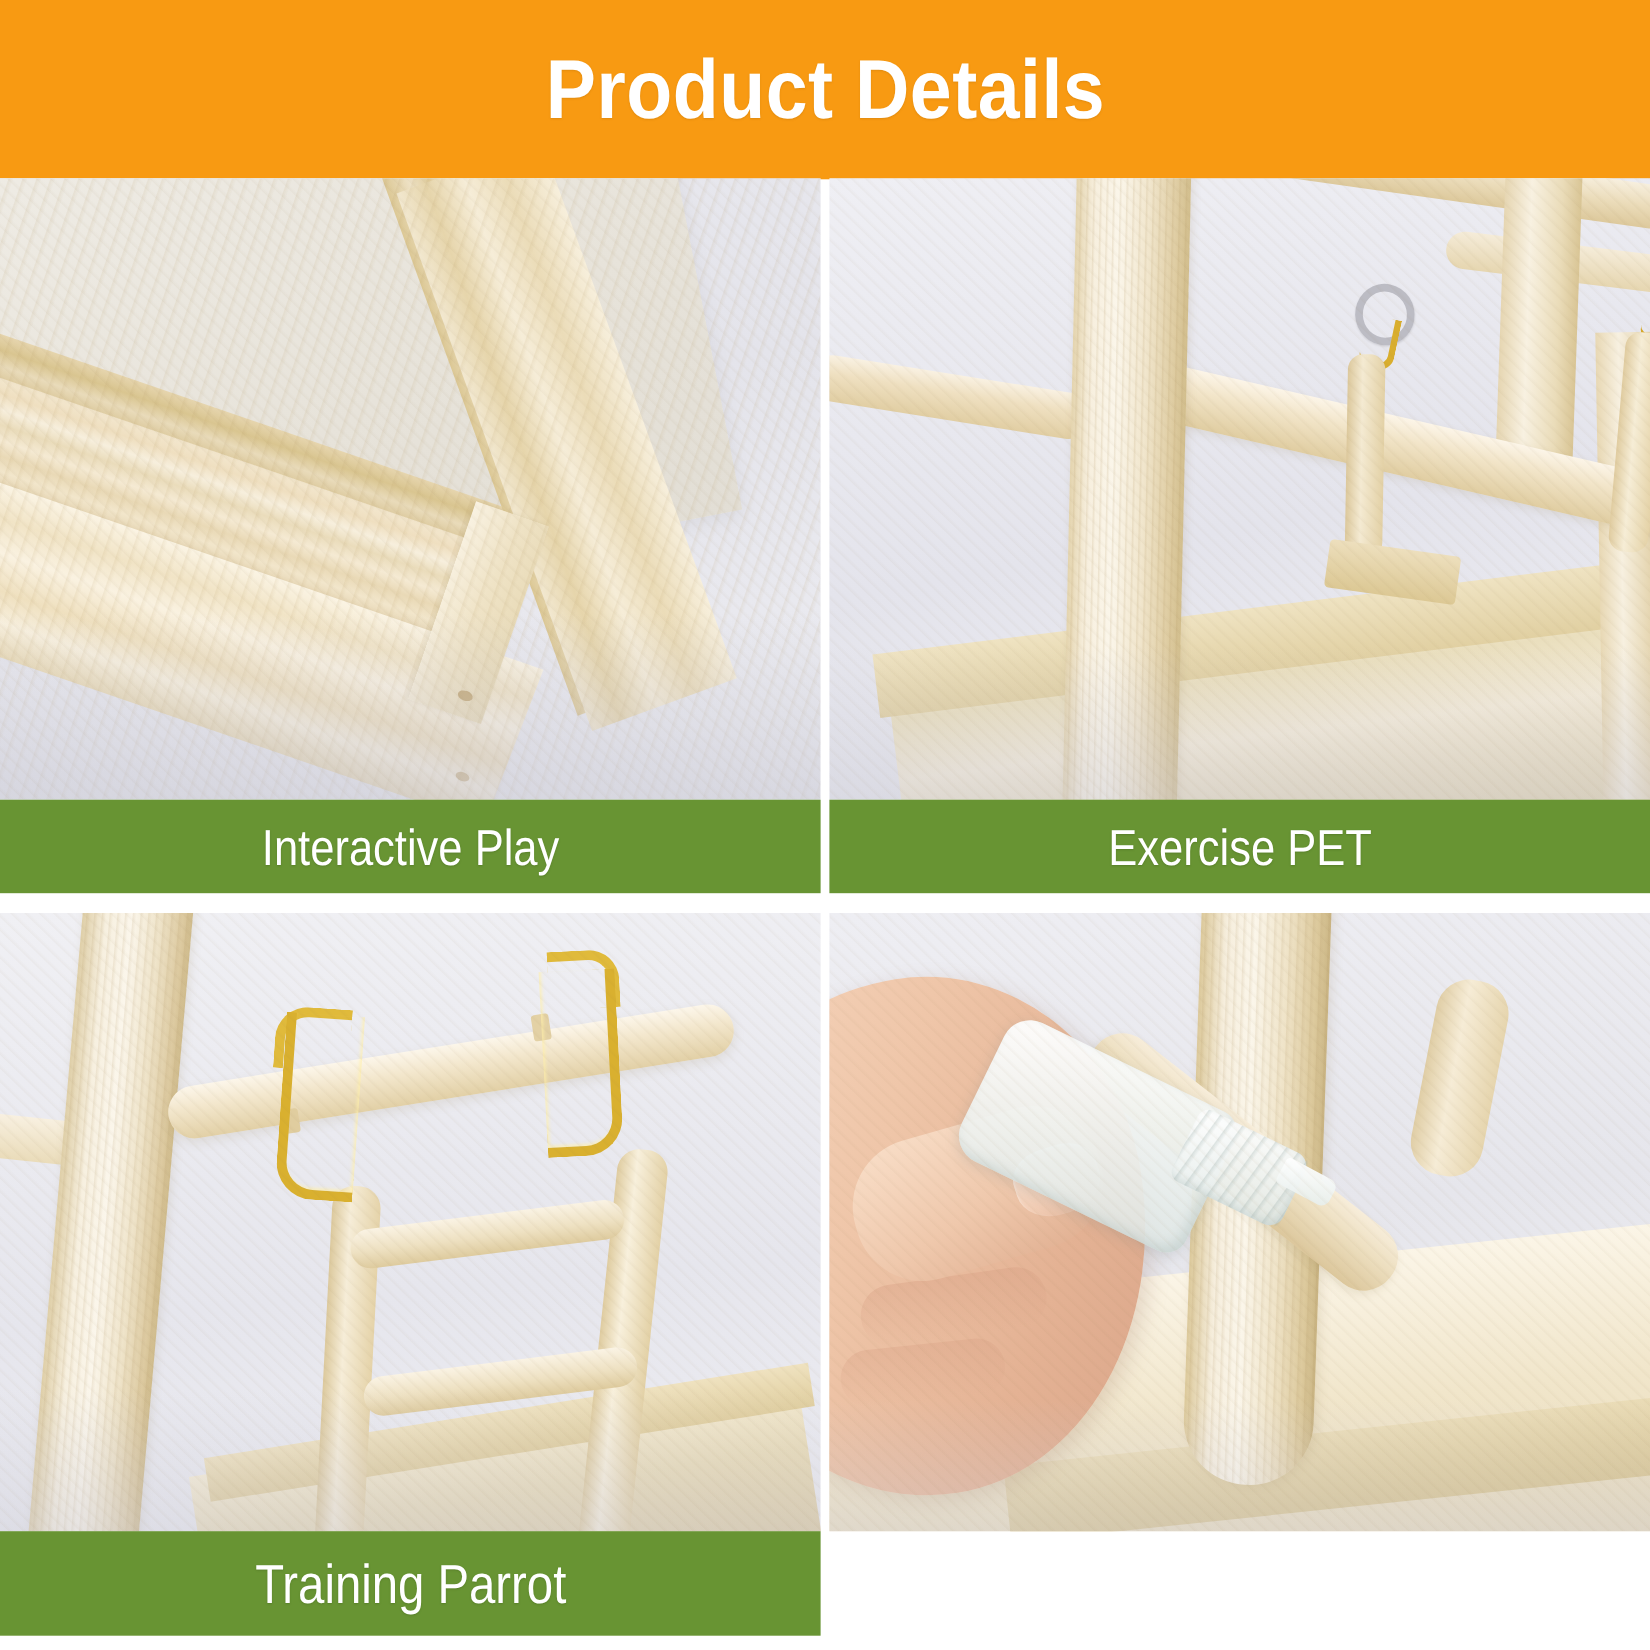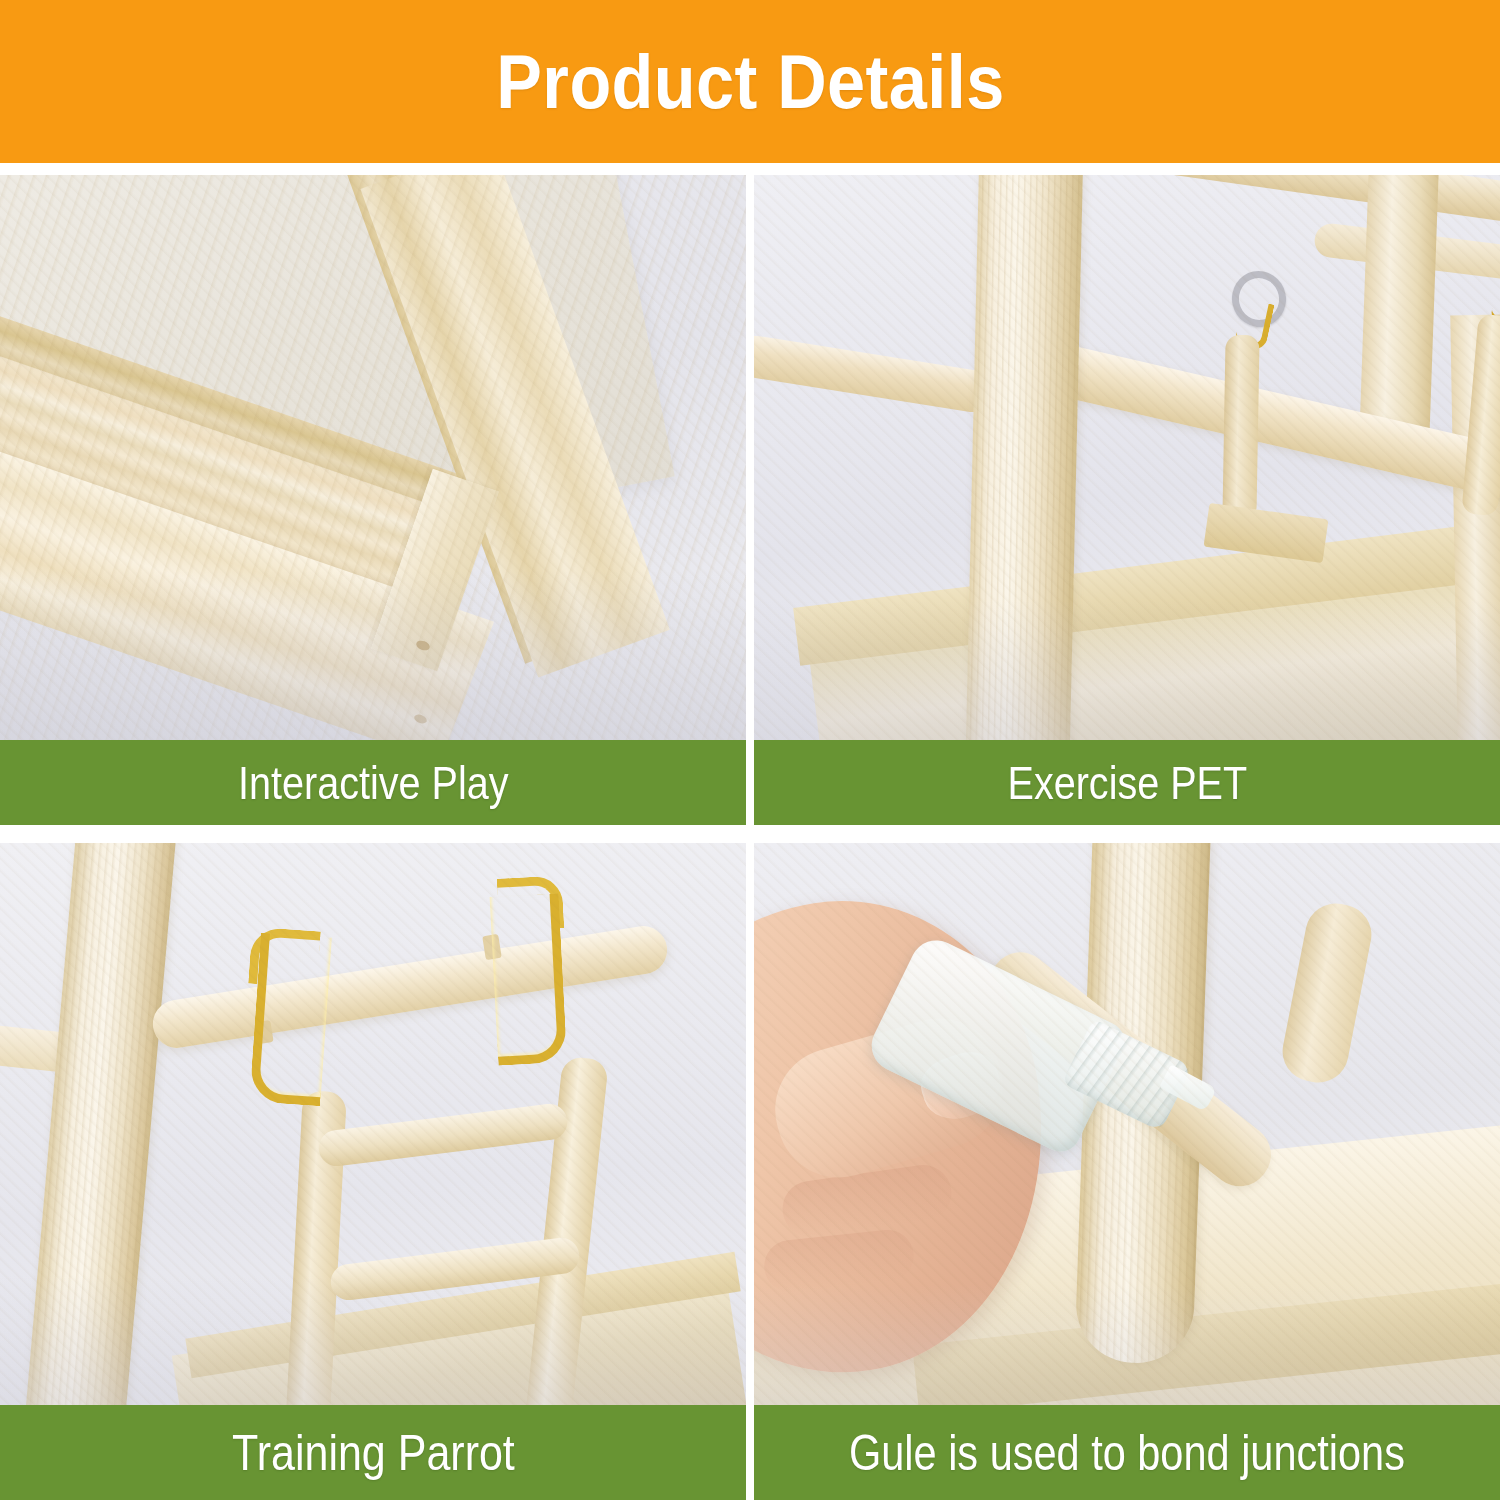--- a/index.html
+++ b/index.html
@@ -10,21 +10,21 @@
 
   
   .header{position:absolute;left:0;top:0;width:1500px;height:163px;
           background:#F89A12;display:flex;align-items:center;justify-content:center;}
   .header-title{color:#ffffff;font-size:76px;font-weight:bold;letter-spacing:.5px;
                 transform:scaleX(.90);transform-origin:center;
                 font-family:"Liberation Sans", sans-serif;line-height:1;
                 text-shadow:0 1px 2px rgba(180,110,10,.35);}
 
   
-  .grid{position:absolute;left:0;top:175px;width:1224px;height:1325px;}
+  .grid{position:absolute;left:0;top:162px;width:1224px;height:1325px;}
   .cell{position:absolute;width:746px;}
   .cell.c-left{left:0;}
   .cell.c-right{left:754px;}
   .cell.r-top{top:0;height:650px;}
   .cell.r-bot{top:668px;height:657px;}
 
   .photo{position:relative;width:100%;height:565px;overflow:hidden;
          background:#E5E5EC;}
   .cell.r-bot .photo{height:562px;}
 
@@ -363,19 +363,16 @@
         <div class="knuckle2"></div>
         <div class="thumb"></div>
         <div class="nail"></div>
         <div class="bottle-body"></div>
         <div class="bottle-neck"></div>
         <div class="bottle-ribs"></div>
         <div class="bottle-tip"></div>
         <div class="shadow-soft"></div>
         <div class="wood-noise"></div>
       </div>
-      <div class="caption wide">
-        <div class="caption-text">Gule is used to bond junctions</div>
-      </div>
     </div>
 
   </div>
 </div>
 
 </body></html>

